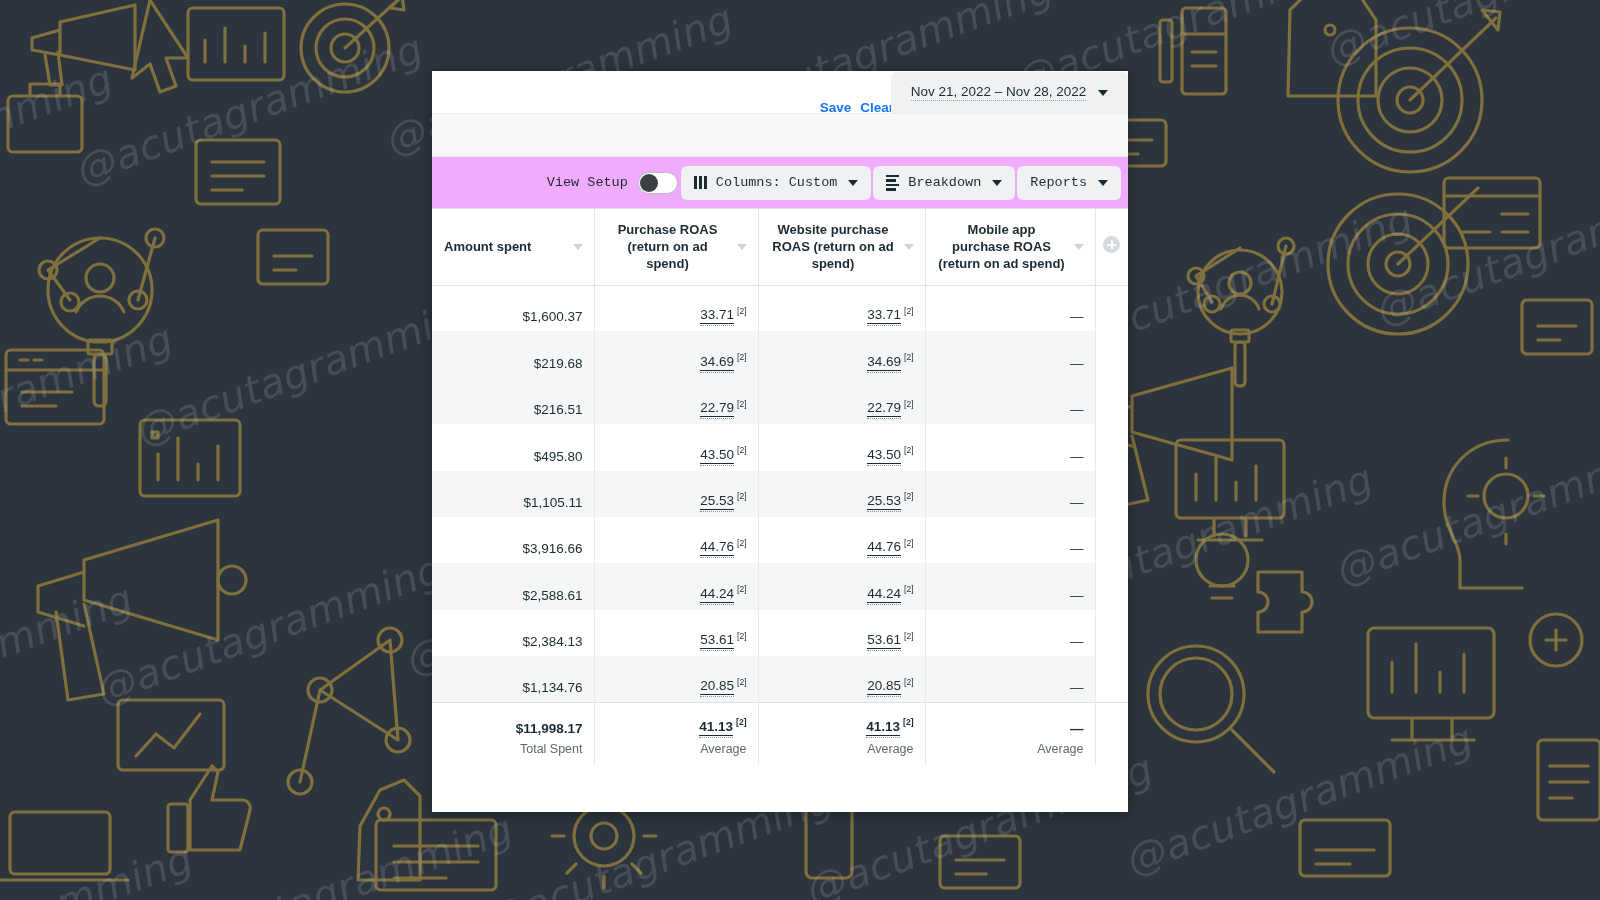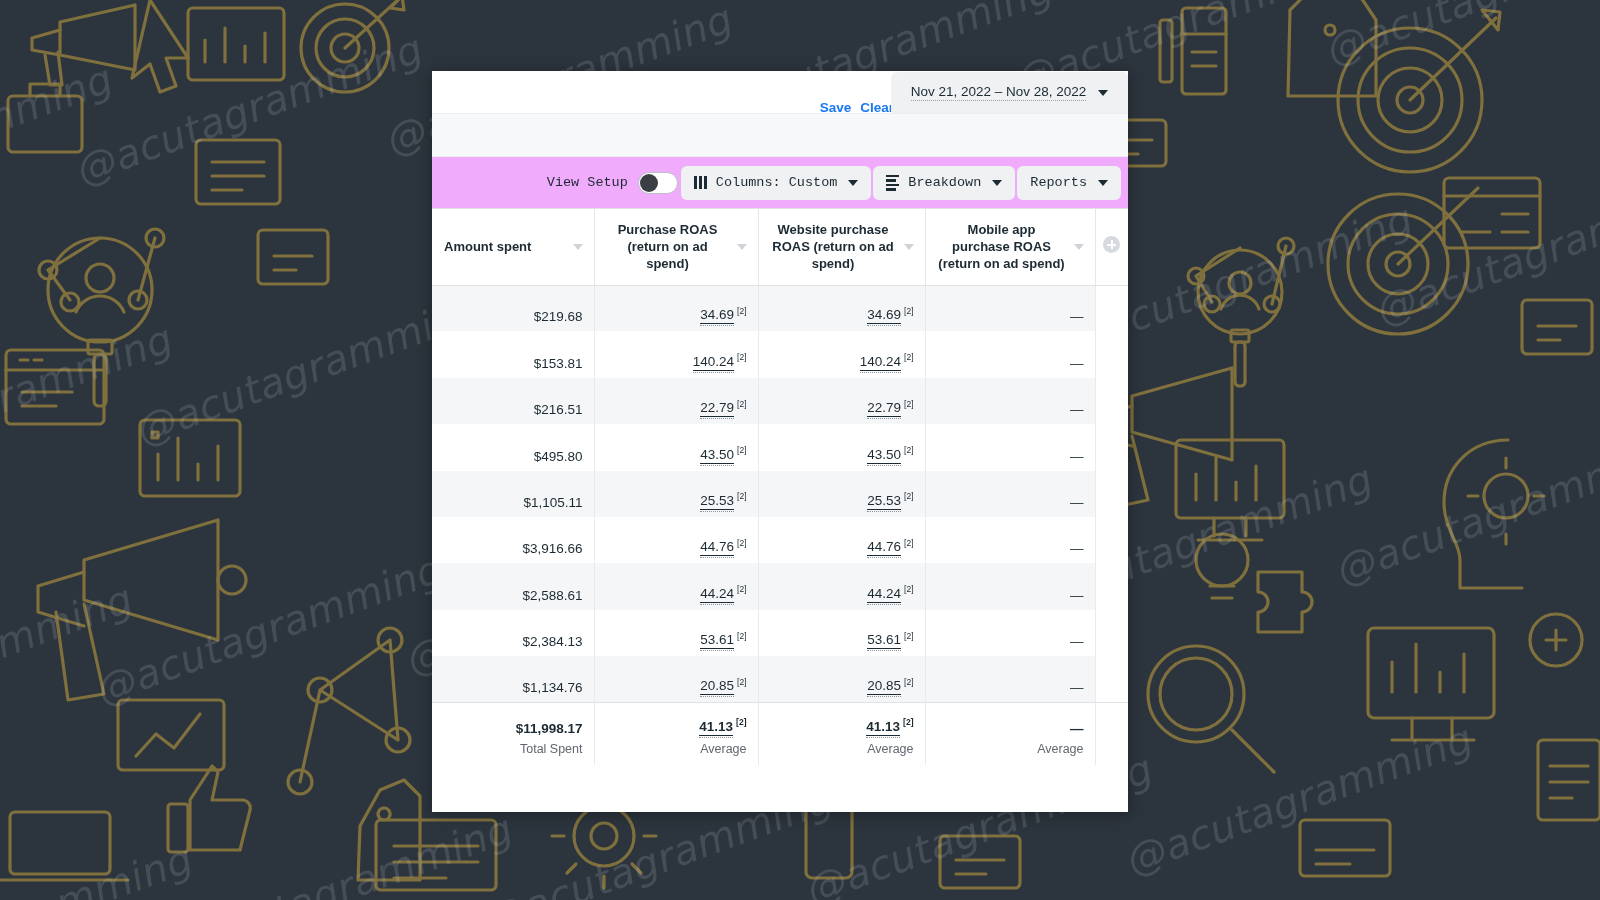--- a/index.html
+++ b/index.html
@@ -571,31 +571,31 @@
             <span class="th-label">Mobile app purchase ROAS (return on ad spend)</span>
             <span class="sort-caret"></span>
           </div>
         </th>
         <th class="add-col-head">
           <span id="add-column-icon"></span>
         </th>
       </tr>
     </thead>
     <tbody id="table-body">
+        <tr>
+          <td>$1,600.37</td>
+          <td><span class="metric-val">33.71</span><span class="sup-note">[2]</span></td>
+          <td><span class="metric-val">33.71</span><span class="sup-note">[2]</span></td>
+          <td><span class="dash">—</span></td>
+          <td class="add-col-cell"></td>
+        </tr>
         <tr class="alt">
           <td>$219.68</td>
           <td><span class="metric-val">34.69</span><span class="sup-note">[2]</span></td>
           <td><span class="metric-val">34.69</span><span class="sup-note">[2]</span></td>
-          <td><span class="dash">—</span></td>
-          <td class="add-col-cell"></td>
-        </tr>
-        <tr>
-          <td>$153.81</td>
-          <td><span class="metric-val">140.24</span><span class="sup-note">[2]</span></td>
-          <td><span class="metric-val">140.24</span><span class="sup-note">[2]</span></td>
           <td><span class="dash">—</span></td>
           <td class="add-col-cell"></td>
         </tr>
         <tr class="alt">
           <td>$216.51</td>
           <td><span class="metric-val">22.79</span><span class="sup-note">[2]</span></td>
           <td><span class="metric-val">22.79</span><span class="sup-note">[2]</span></td>
           <td><span class="dash">—</span></td>
           <td class="add-col-cell"></td>
         </tr>

